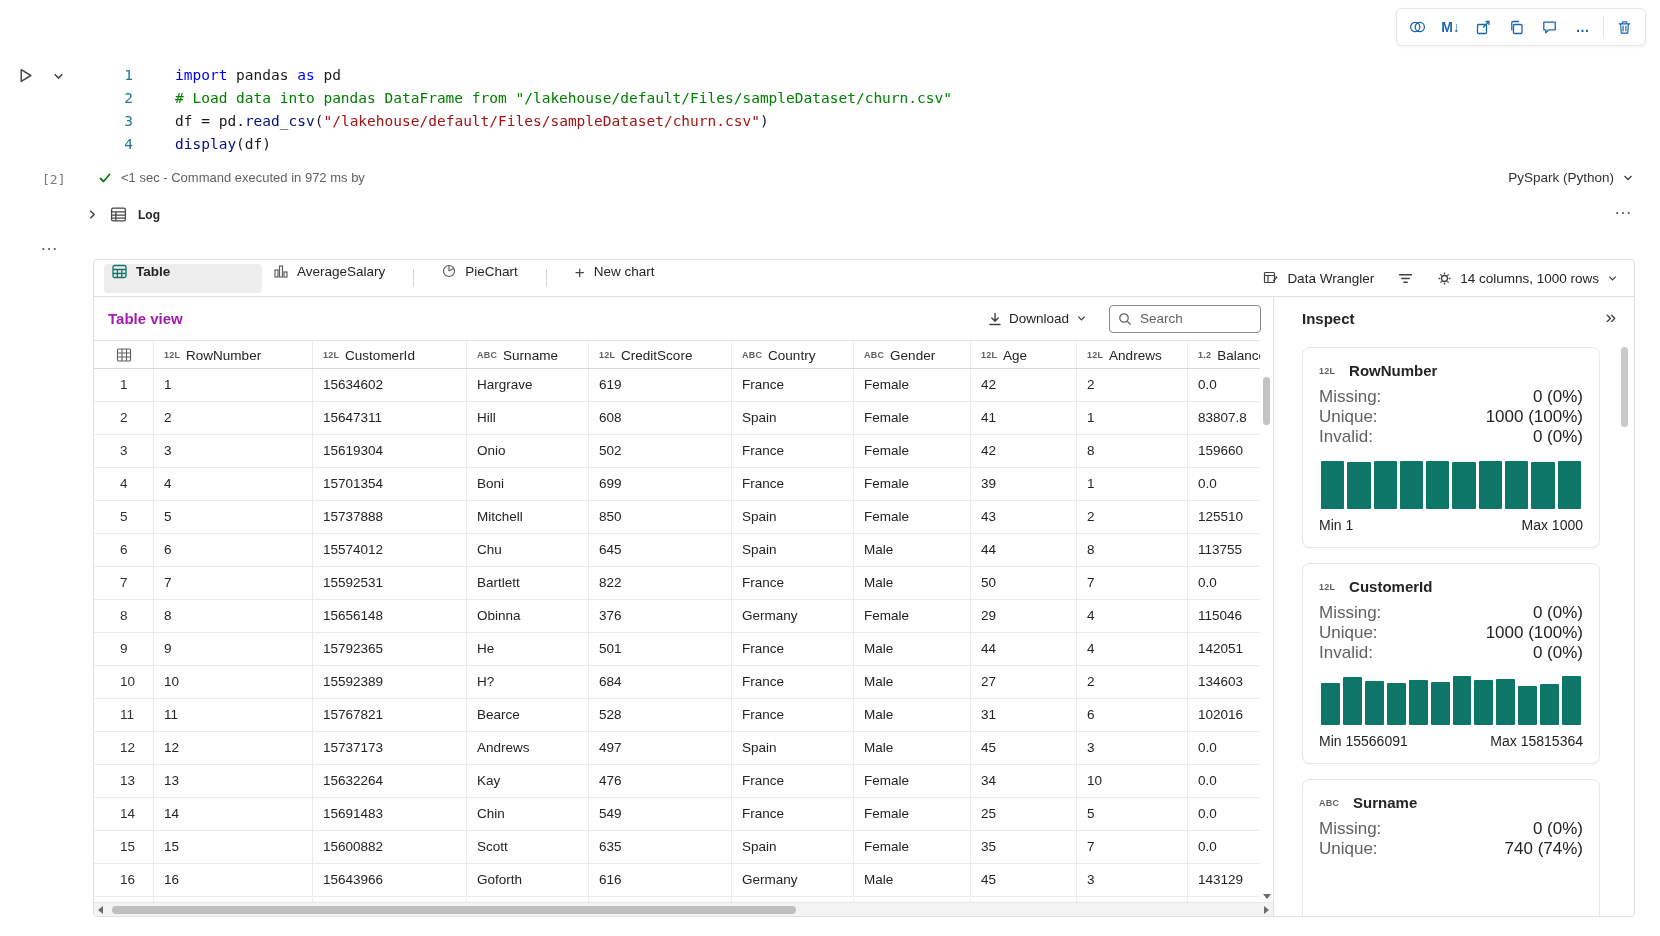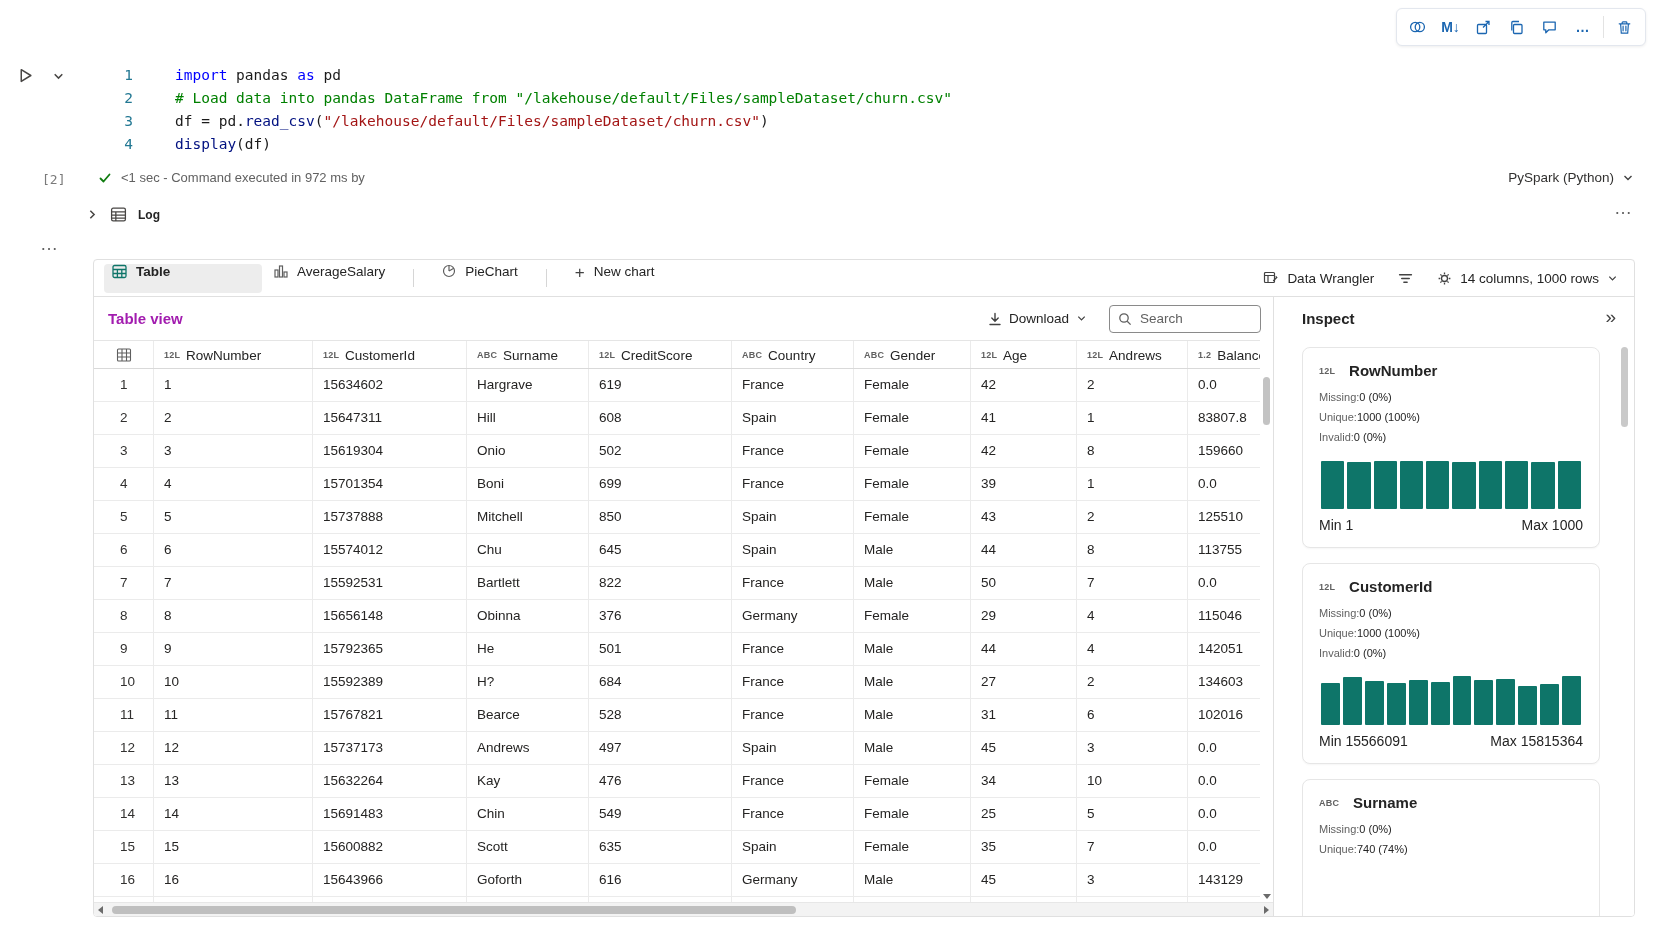--- a/index.html
+++ b/index.html
@@ -79,21 +79,21 @@
 
   
   .inspect{position:absolute;left:1179px;top:37px;right:0;bottom:0;border-left:1px solid #e0e0e0;background:#fff;overflow:hidden}
   .inspect-head{position:relative;height:44px}
   .inspect-title{position:absolute;left:28px;top:13px;font-size:15px;font-weight:700;color:#242424}
   .inspect-collapse{position:absolute;right:18px;top:9px;font-size:19px;color:#424242;cursor:pointer}
   .cards{position:absolute;left:28px;right:34px;top:50px;bottom:0;overflow:hidden}
   .card{border:1px solid #e6e6e6;border-radius:8px;background:#fff;padding:14px 16px;margin-bottom:15px;box-shadow:0 1px 2px rgba(0,0,0,.04)}
   .card-title{display:flex;align-items:center;gap:8px;margin-bottom:8px}
   .cname{font-size:15px;font-weight:600;color:#242424}
-  .stat-row{display:flex;line-height:20px;font-size:11px}
+  .stat-row{display:flex;justify-content:space-between;line-height:20px;font-size:17px}
   .stat-label{color:#616161}
   .stat-value{color:#242424}
   .hist{height:50px;display:flex;align-items:flex-end;gap:3px;margin:12px 2px 8px}
   .bar{flex:1;background:#0E7569;border-radius:1px}
   .card-foot{display:flex;justify-content:space-between;font-size:14px;color:#242424;margin-top:2px}
   .ins-scroll{position:absolute;right:5px;top:44px;bottom:10px;width:9px}
   .ins-thumb{position:absolute;top:6px;left:1px;width:7px;height:80px;background:#c9c9c9;border-radius:4px;cursor:pointer}
 </style>
 </head>
 <body>

